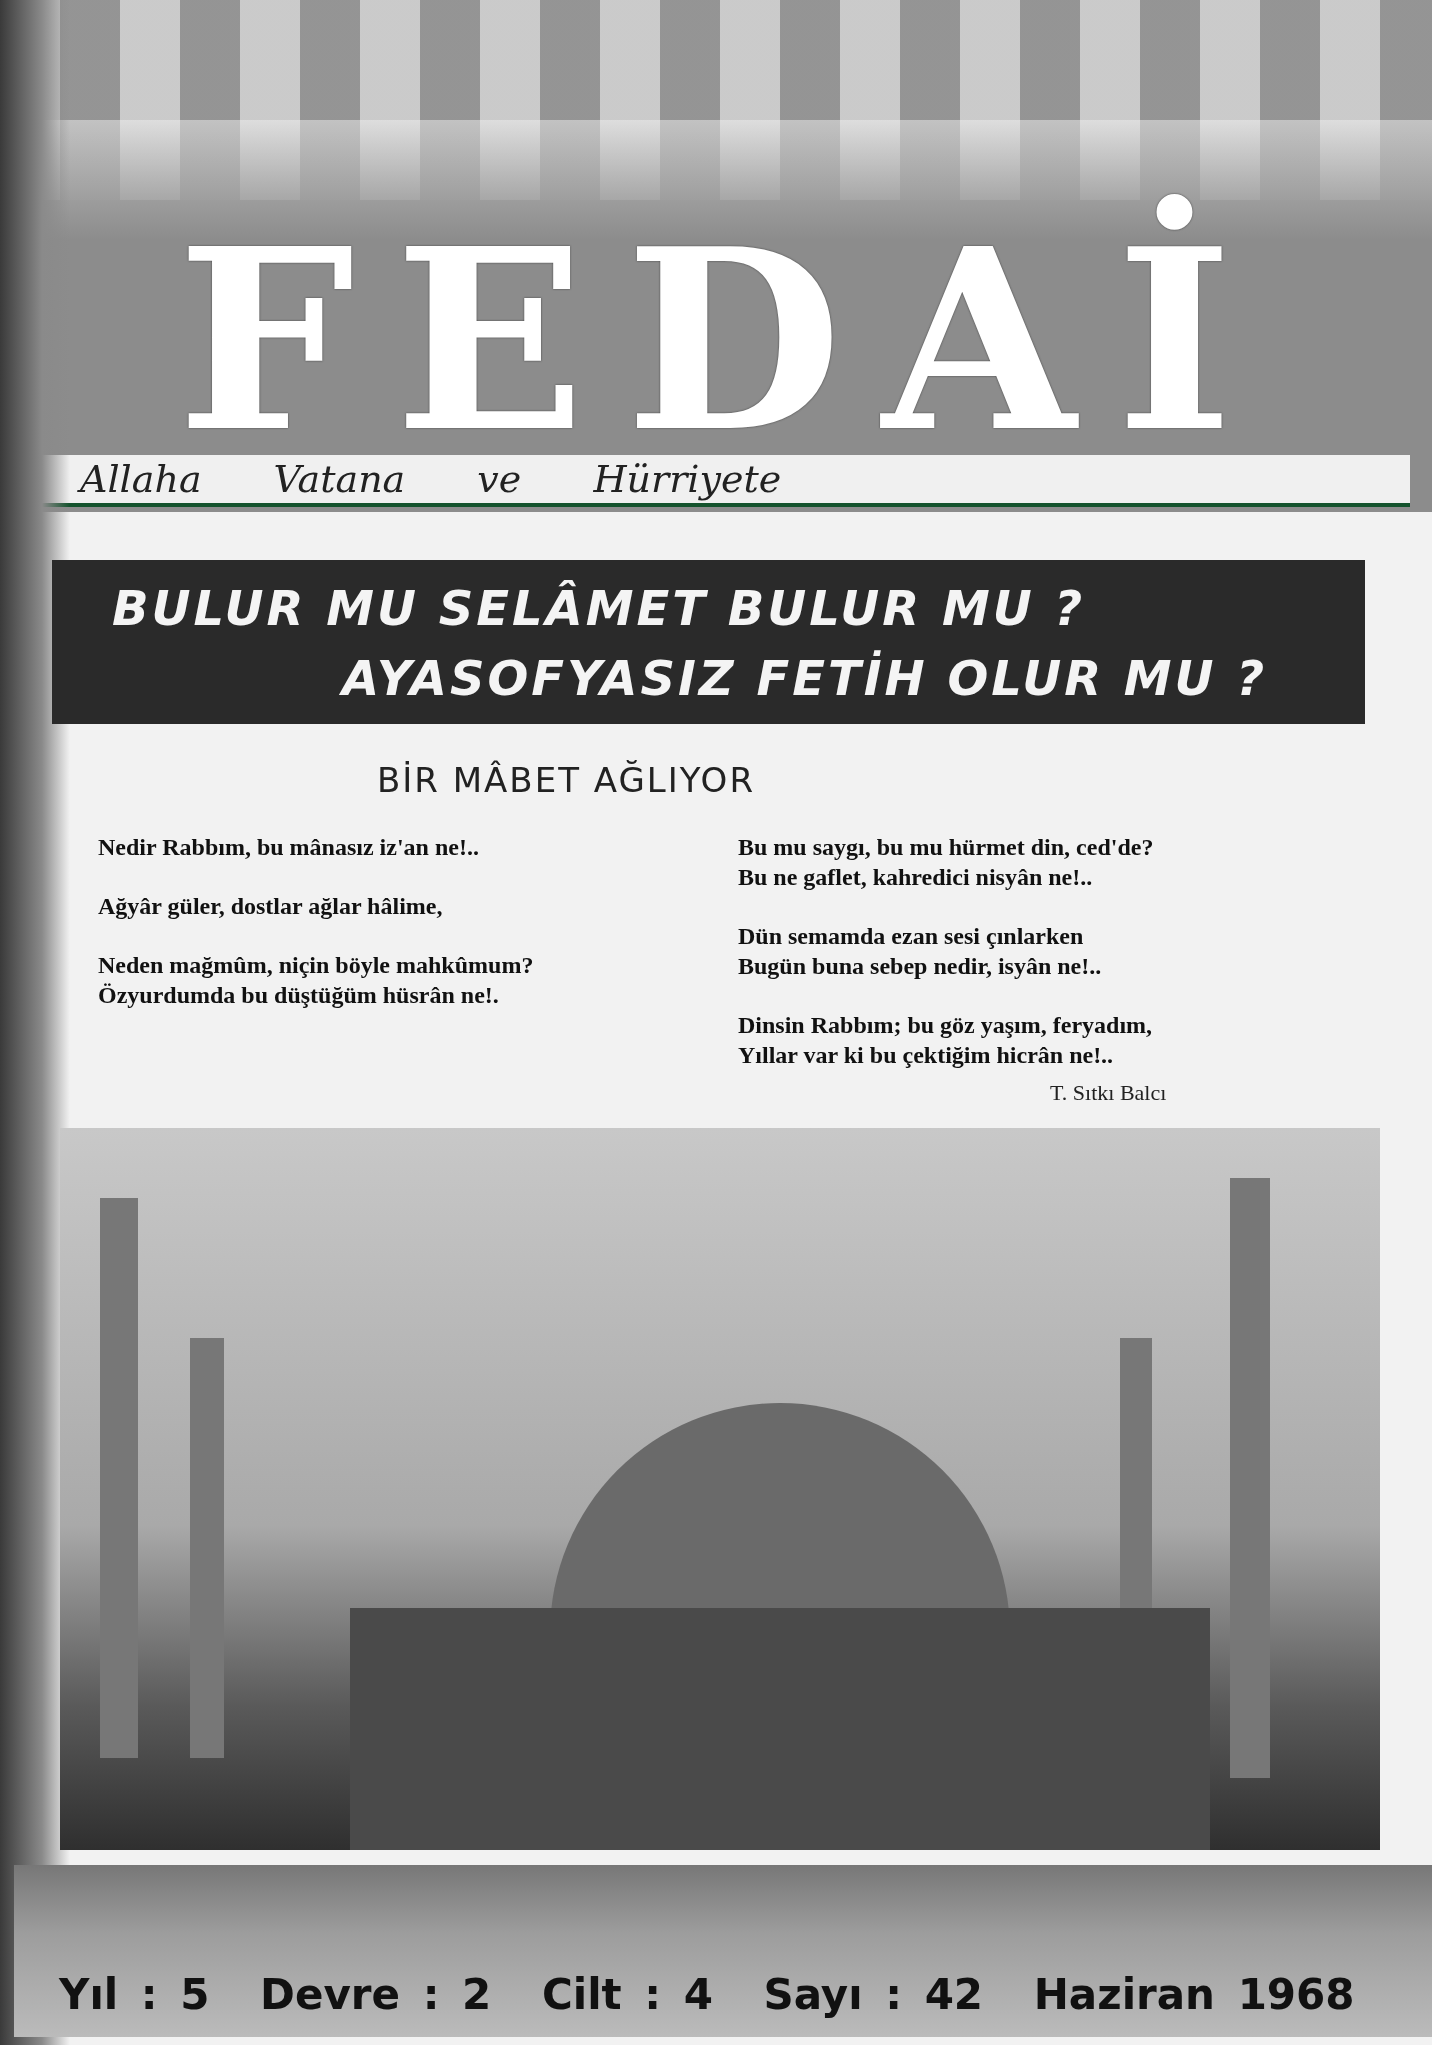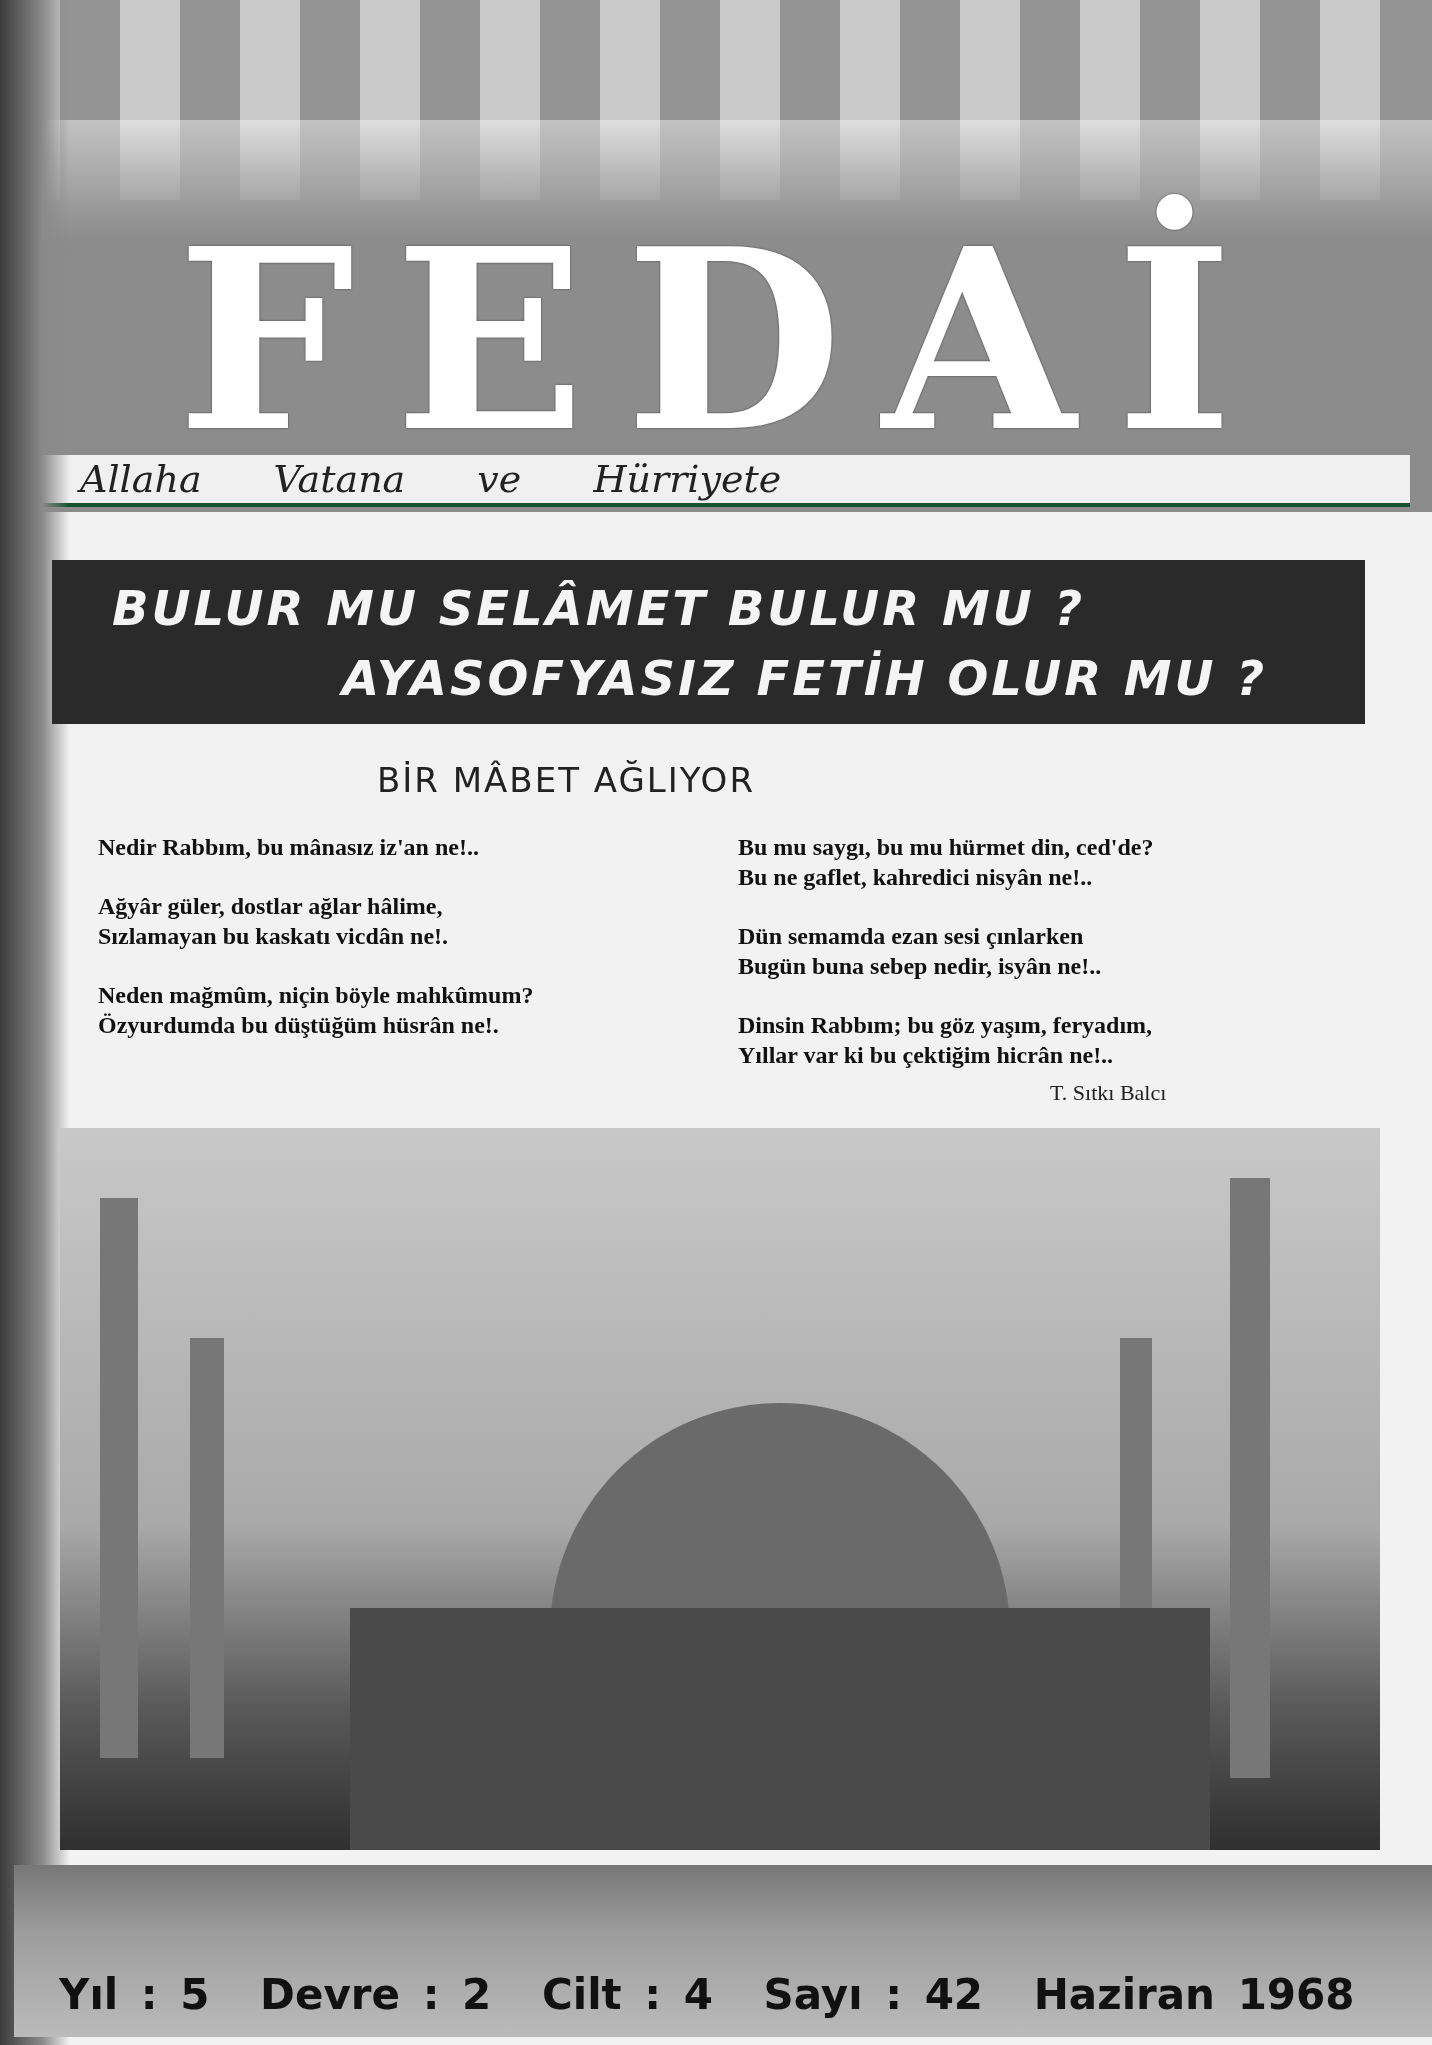--- a/index.html
+++ b/index.html
@@ -48,21 +48,20 @@
 </div>
 
 <div class="poem-title">BİR MÂBET AĞLIYOR</div>
 
 <div class="col left">
   <div class="stanza">
       <div>Nedir Rabbım, bu mânasız iz'an ne!..</div>
     </div>
   <div class="stanza">
       <div>Ağyâr güler, dostlar ağlar hâlime,</div>
-      <div>Sızlamayan bu kaskatı vicdân ne!.</div>
     </div>
   <div class="stanza">
       <div>Neden mağmûm, niçin böyle mahkûmum?</div>
       <div>Özyurdumda bu düştüğüm hüsrân ne!.</div>
     </div>
 </div>
 <div class="col right">
   <div class="stanza">
       <div>Bu mu saygı, bu mu hürmet din, ced'de?</div>
       <div>Bu ne gaflet, kahredici nisyân ne!..</div>

